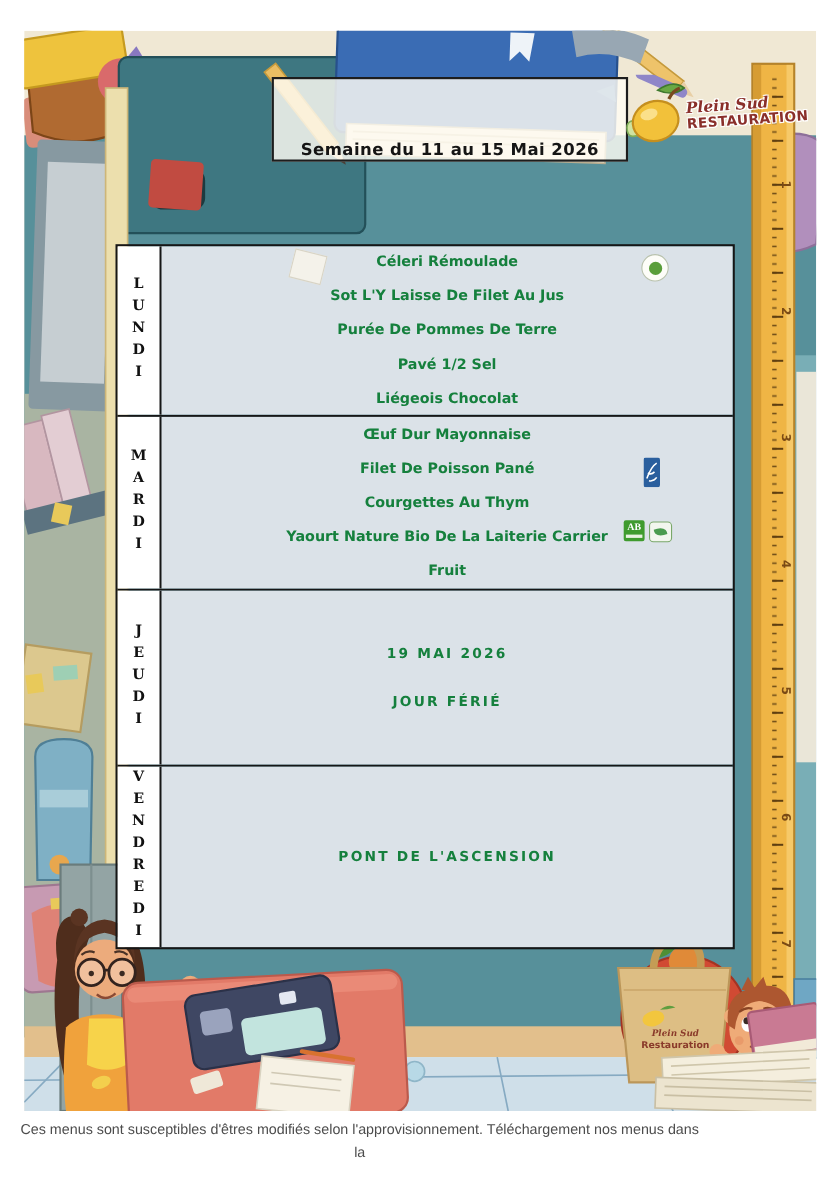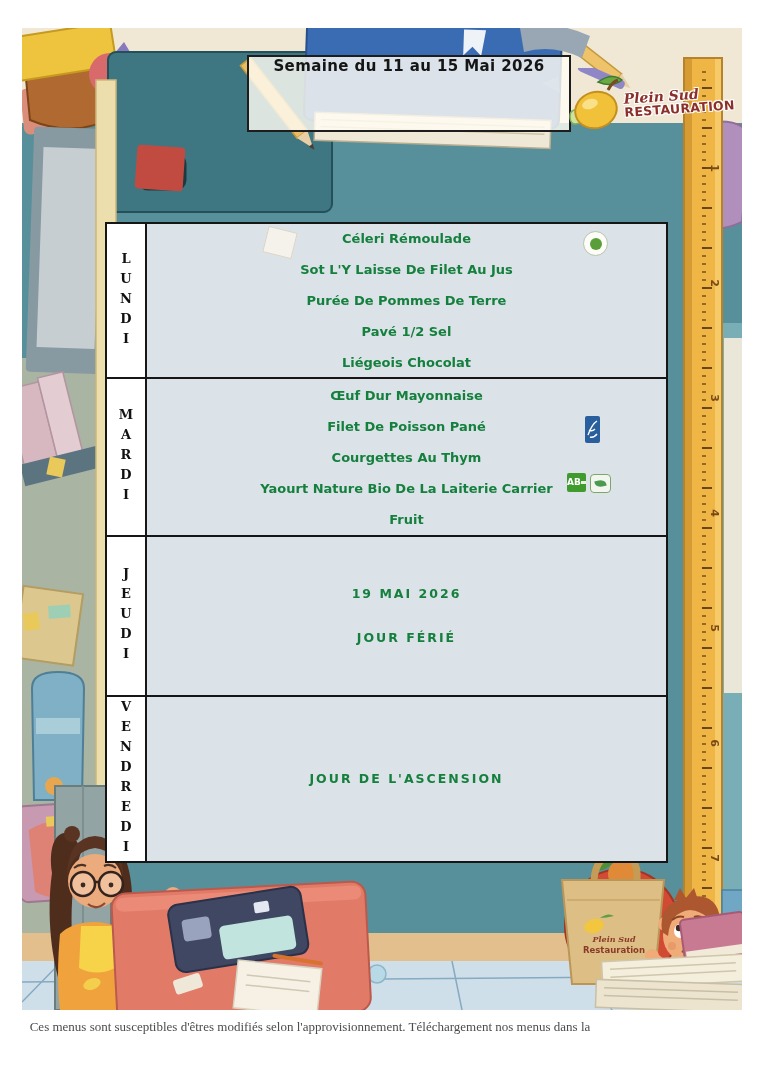--- a/index.html
+++ b/index.html
@@ -1,23 +1,23 @@
 <!DOCTYPE html>
 <html><head>
 <meta charset="utf-8">
 <style>
   html,body{margin:0;padding:0;background:#ffffff;}
   .page{position:relative;width:764px;height:1080px;background:#ffffff;overflow:hidden;
         font-family:"DejaVu Sans",sans-serif;}
   .scene{position:absolute;left:22px;top:28px;width:720px;height:982px;}
 
   
-  .header-box{position:absolute;left:247px;top:55px;width:320px;height:73px;
+  .header-box{position:absolute;left:247px;top:70px;width:320px;height:73px;
     background:rgba(255,252,244,0.82);border:2px solid #1d1d1d;
-    display:flex;align-items:flex-start;justify-content:center;z-index:6;}
+    display:flex;align-items:flex-end;justify-content:center;z-index:6;}
   .header-box span{font-size:15px;font-weight:bold;color:#151515;letter-spacing:0.4px;}
 
   
   .logo{position:absolute;left:568px;top:64px;width:180px;height:76px;z-index:6;display:flex;align-items:center;}
   .logo-lemon{width:62px;height:68px;flex:0 0 auto;}
   .logo-text{margin-left:-6px;transform:rotate(-4deg);}
   .logo-line1{display:block;font-family:"DejaVu Serif",serif;font-style:italic;font-weight:bold;
     font-size:14px;color:#8a2f2a;line-height:13px;
     text-shadow:-1px -1px 0 #fff,1px -1px 0 #fff,-1px 1px 0 #fff,1px 1px 0 #fff;}
   .logo-line2{display:block;font-weight:bold;font-size:12.5px;color:#8a2f2a;text-transform:uppercase;
@@ -41,31 +41,31 @@
 
   .sticky-note{position:absolute;left:118px;top:5px;width:28px;height:25px;background:#f4f2ea;
     border:1px solid #d8d4c6;transform:rotate(14deg);}
 
   
   .badge-round{position:absolute;left:436px;top:7px;width:23px;height:23px;border-radius:50%;
     background:#fdfdf8;border:1px solid #b9c2ad;display:flex;align-items:center;justify-content:center;}
   .badge-round i{display:block;width:12px;height:12px;border-radius:50%;background:#5a9e3a;}
   .badge-msc{position:absolute;left:438px;top:37px;width:15px;height:27px;}
   .badge-ab{position:absolute;left:420px;top:94px;width:19px;height:19px;background:#3f9b2e;
-    border-radius:2px;display:flex;flex-direction:row;align-items:center;}
+    border-radius:2px;display:flex;flex-direction:column;align-items:center;font-family:Liberation Serif, serif;}
   .badge-ab b{color:#fff;font-size:9px;line-height:13px;font-weight:bold;}
   .badge-ab i{display:block;width:15px;height:3px;background:#e8f2e0;margin-top:0px;}
   .badge-eu{position:absolute;left:443px;top:95px;width:19px;height:17px;border-radius:4px;
     background:#f2f6ee;border:1px solid #7aa86a;display:flex;align-items:center;justify-content:center;}
   .badge-eu i{display:block;width:11px;height:7px;background:#4a9b4f;
     border-radius:0 70% 0 70%;transform:rotate(-15deg);}
 
   
-  .footer{position:absolute;left:0;top:1016px;width:620px;text-align:center;z-index:6;
-    font-family:Liberation Serif, serif;font-size:13px;color:#4c4c4c;line-height:21px;}
+  .footer{position:absolute;left:17px;top:1016px;width:620px;text-align:center;z-index:6;
+    font-family:Liberation Sans, sans-serif;font-size:13px;color:#4c4c4c;line-height:21px;}
 </style>
 </head>
 <body>
 
 <div class="page">
 
   <svg class="scene" viewBox="0 0 720 982">
     <defs>
       <pattern id="tickS" width="40" height="8" patternUnits="userSpaceOnUse">
         <line x1="0" y1="4" x2="9" y2="4" stroke="#6b4a16" stroke-width="1.4"></line>
@@ -337,21 +337,21 @@
         <div class="item">19 MAI 2026</div>
         <div class="item">JOUR FÉRIÉ</div>
       </div>
     </div>
 
     <div class="m-row row-caps">
       <div class="day">
         <span>VENDREDI</span>
       </div>
       <div class="items">
-        <div class="item">JOUR DE L'ASCENSION</div>
+        <div class="item">PONT DE L'ASCENSION</div>
       </div>
     </div>
 
   </div>
 
   <div class="footer">
     <div>Ces menus sont susceptibles d'êtres modifiés selon l'approvisionnement. Téléchargement nos menus dans la</div>
   </div>
 
 </div>

